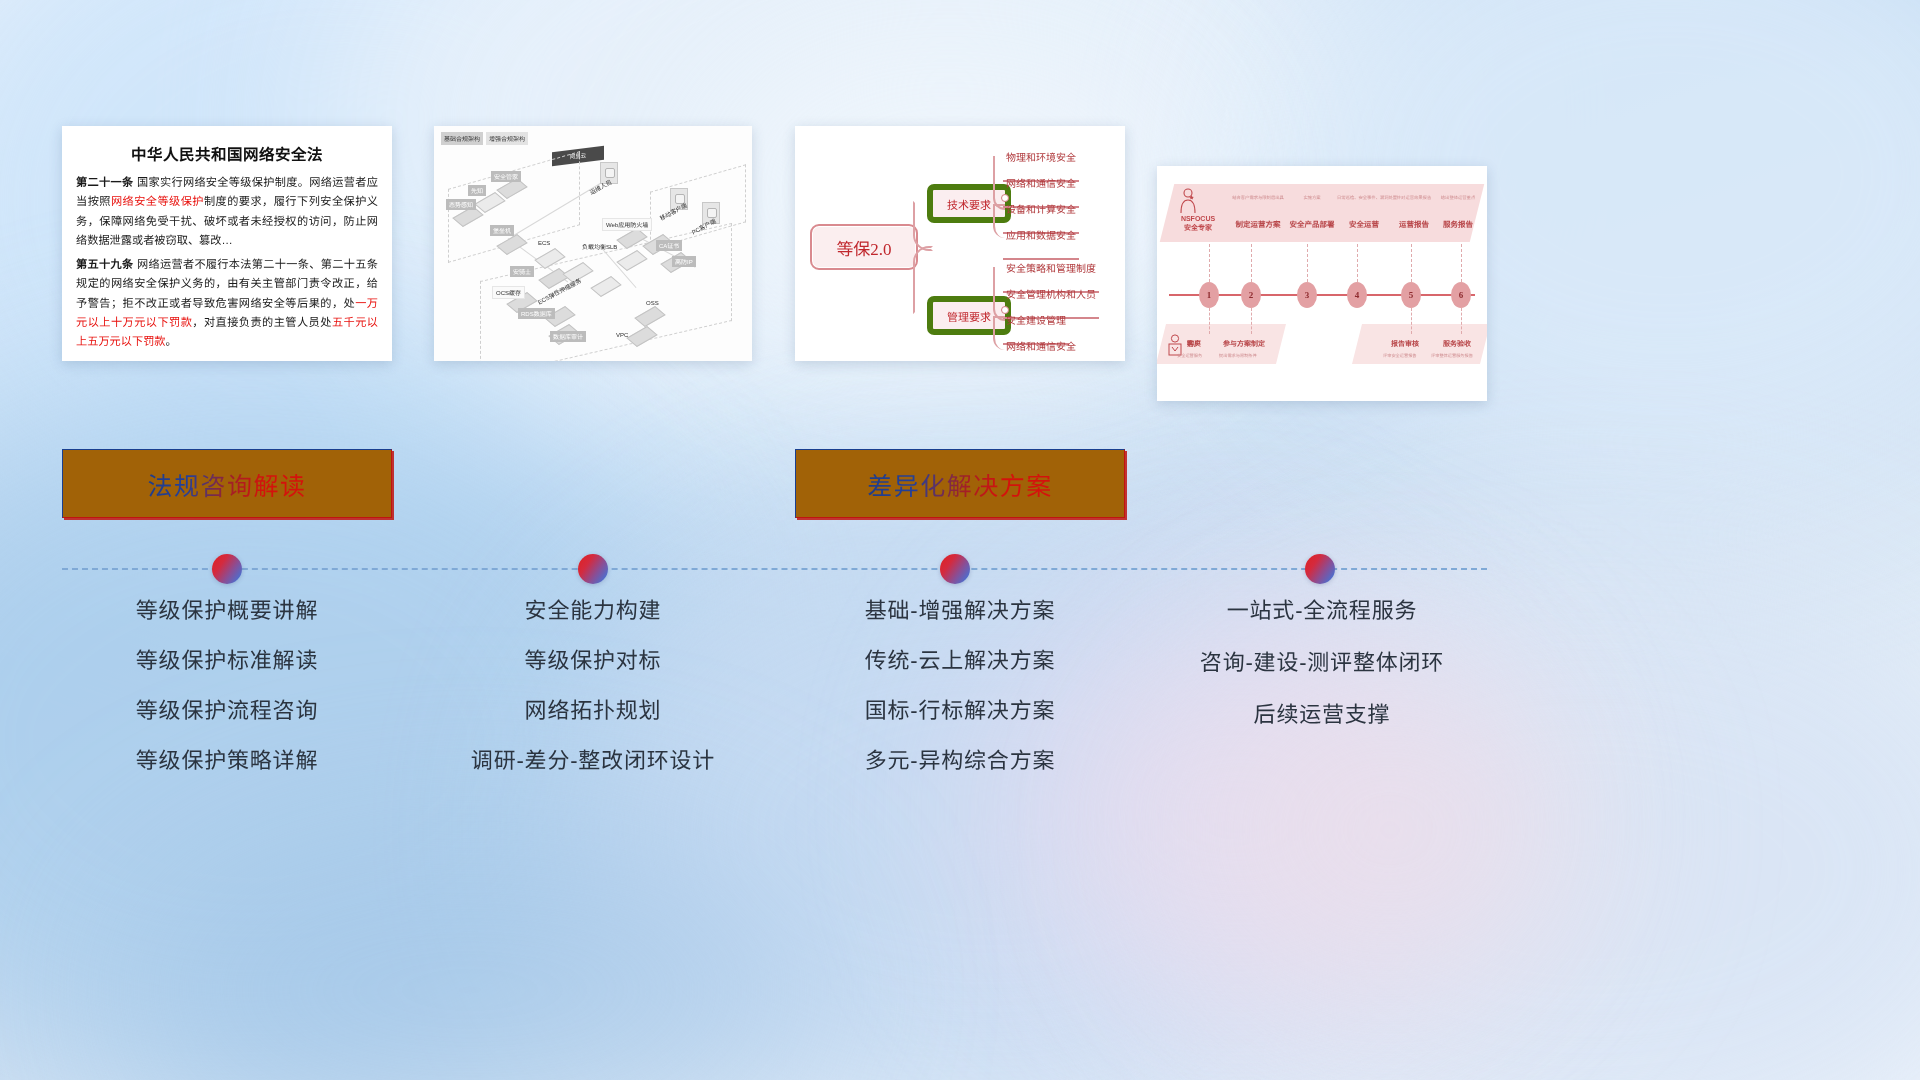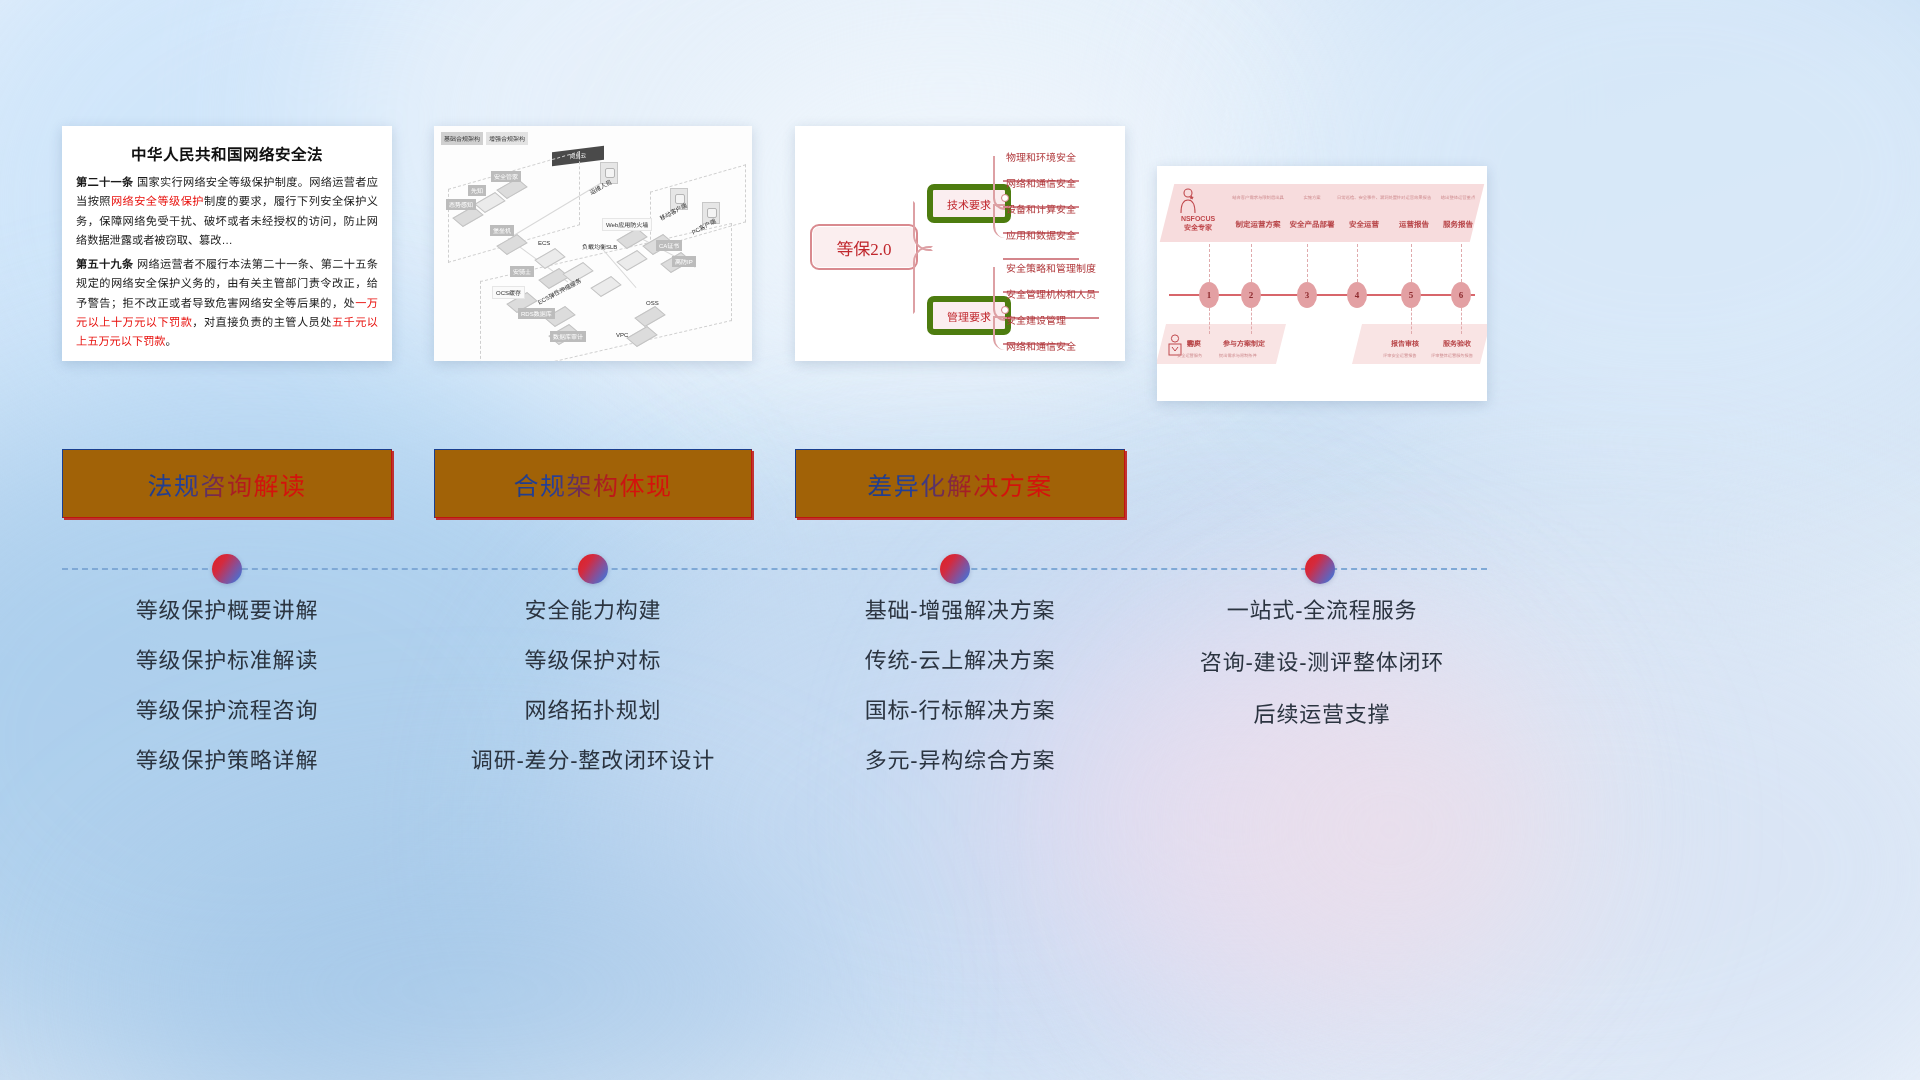--- a/index.html
+++ b/index.html
@@ -403,23 +403,20 @@
         <div class="nsf-bot" style="left:286px;top:172px;">服务验收</div>
         <div class="nsf-bots" style="left:274px;top:186px;">评审整体运营服务报告</div>
       </div>
     </div>
   </div>
 
   <div class="heads">
     <div class="head-box h1">
       <span class="head-txt">法规咨询解读</span>
     </div>
-    <div class="head-box h2">
-      <span class="head-txt">合规架构体现</span>
-    </div>
     <div class="head-box h3">
       <span class="head-txt">差异化解决方案</span>
     </div>
   </div>
 
   <div class="timeline">
     <div class="tl-line"></div>
     <div class="tl-dot" style="left:212px;"></div>
     <div class="tl-dot" style="left:578px;"></div>
     <div class="tl-dot" style="left:940px;"></div>

